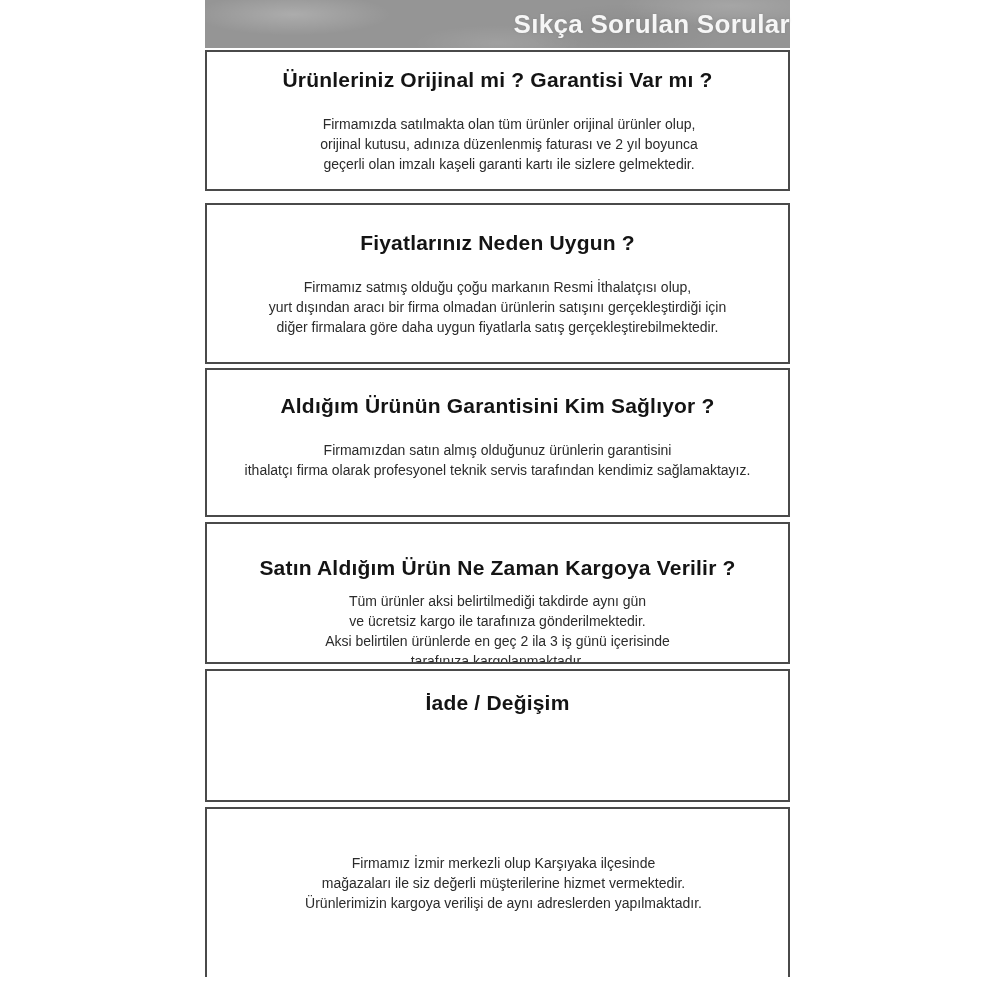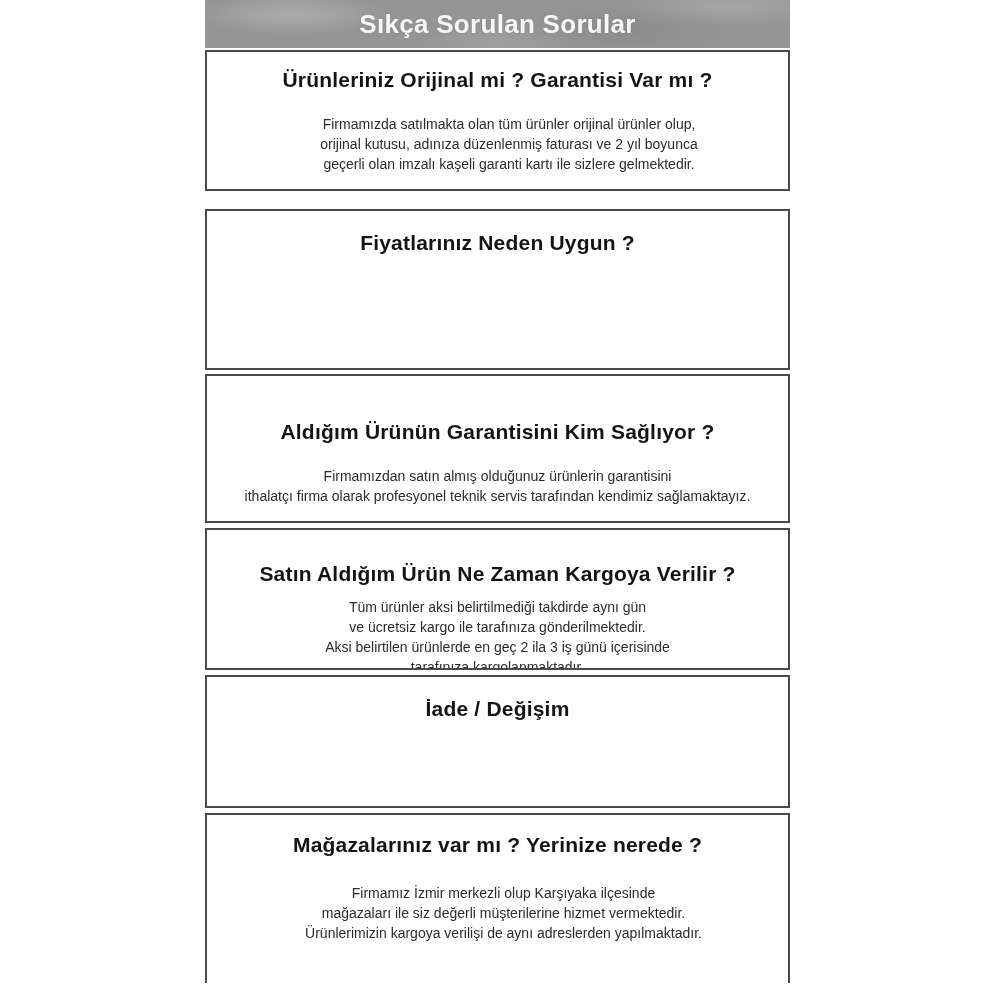--- a/index.html
+++ b/index.html
@@ -15,21 +15,21 @@
     position: absolute;
     left: 205px;
     top: 0;
     width: 585px;
   }
   .header {
     box-sizing: border-box;
     height: 48px;
     display: flex;
     align-items: center;
-    justify-content: center;
+    justify-content: flex-end;
     background:
       radial-gradient(140px 30px at 15% 30%, rgba(255,255,255,0.22), rgba(255,255,255,0) 70%),
       radial-gradient(120px 26px at 50% 90%, rgba(255,255,255,0.10), rgba(255,255,255,0) 70%),
       radial-gradient(160px 30px at 90% 12%, rgba(255,255,255,0.16), rgba(255,255,255,0) 70%),
       radial-gradient(150px 40px at 72% 65%, rgba(0,0,0,0.06), rgba(0,0,0,0) 70%),
       #959595;
   }
   .header-title {
     color: #f6f6f6;
     font-weight: bold;
@@ -56,23 +56,23 @@
   .answer {
     font-size: 14px;
     line-height: 20px;
     color: #2b2b2b;
     margin: 0;
     white-space: pre-line;
   }
   
   .b1 { height: 141px; margin-top: 2px; padding-top: 16px; }
   .b1 .answer { margin-top: 22px; padding-left: 23px; }
-  .b2 { height: 161px; margin-top: 18px; padding-top: 20px; }
+  .b2 { height: 161px; margin-top: 12px; padding-top: 26px; }
   .b2 .answer { margin-top: 22px; }
-  .b3 { height: 149px; margin-top: 4px; padding-top: 44px; }
+  .b3 { height: 149px; margin-top: 4px; padding-top: 24px; }
   .b3 .answer { margin-top: 22px; }
   .b4 { height: 142px; margin-top: 5px; padding-top: 32px; }
   .b4 .answer { margin-top: 11px; }
   .b5 { height: 133px; margin-top: 5px; padding-top: 20px; }
   .b5 .answer { margin-top: 9px; }
   .b6 { height: 170px; margin-top: 5px; padding-top: 18px; border-bottom: none; }
   .b6 .answer { margin-top: 26px; padding-left: 12px; }
 </style>
 </head>
 <body>
@@ -85,20 +85,23 @@
 
   <div class="faq-box b1">
     <p class="question">Ürünleriniz Orijinal mi ? Garantisi Var mı ?</p>
     <p class="answer">Firmamızda satılmakta olan tüm ürünler orijinal ürünler olup,
 orijinal kutusu, adınıza düzenlenmiş faturası ve 2 yıl boyunca
 geçerli olan imzalı kaşeli garanti kartı ile sizlere gelmektedir.</p>
   </div>
 
   <div class="faq-box b2">
     <p class="question">Fiyatlarınız Neden Uygun ?</p>
+    <p class="answer">Firmamız satmış olduğu çoğu markanın Resmi İthalatçısı olup,
+yurt dışından aracı bir firma olmadan ürünlerin satışını gerçekleştirdiği için
+diğer firmalara göre daha uygun fiyatlarla satış gerçekleştirebilmektedir.</p>
   </div>
 
   <div class="faq-box b3">
     <p class="question">Aldığım Ürünün Garantisini Kim Sağlıyor ?</p>
     <p class="answer">Firmamızdan satın almış olduğunuz ürünlerin garantisini
 ithalatçı firma olarak profesyonel teknik servis tarafından kendimiz sağlamaktayız.</p>
   </div>
 
   <div class="faq-box b4">
     <p class="question">Satın Aldığım Ürün Ne Zaman Kargoya Verilir ?</p>
@@ -106,19 +109,18 @@
 ve ücretsiz kargo ile tarafınıza gönderilmektedir.
 Aksi belirtilen ürünlerde en geç 2 ila 3 iş günü içerisinde
 tarafınıza kargolanmaktadır.</p>
   </div>
 
   <div class="faq-box b5">
     <p class="question">İade / Değişim</p>
   </div>
 
   <div class="faq-box b6">
-    <p class="question">Mağazalarınız var mı ? Yerinize nerede ?</p>
     <p class="answer">Firmamız İzmir merkezli olup Karşıyaka ilçesinde
 mağazaları ile siz değerli müşterilerine hizmet vermektedir.
 Ürünlerimizin kargoya verilişi de aynı adreslerden yapılmaktadır.</p>
   </div>
 
 </div>
 
 </body></html>

